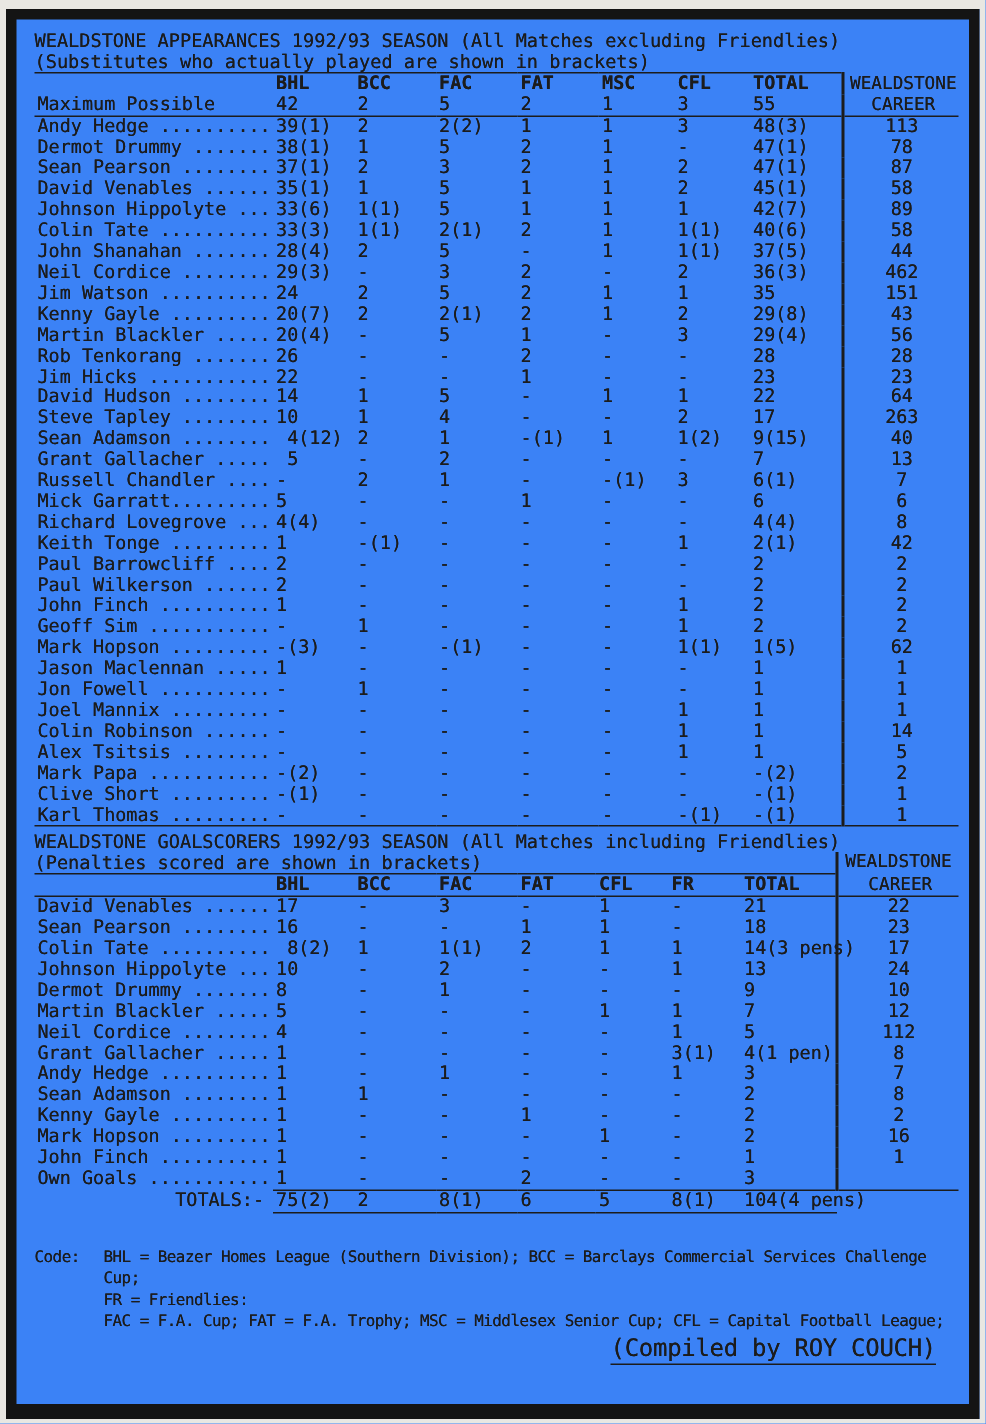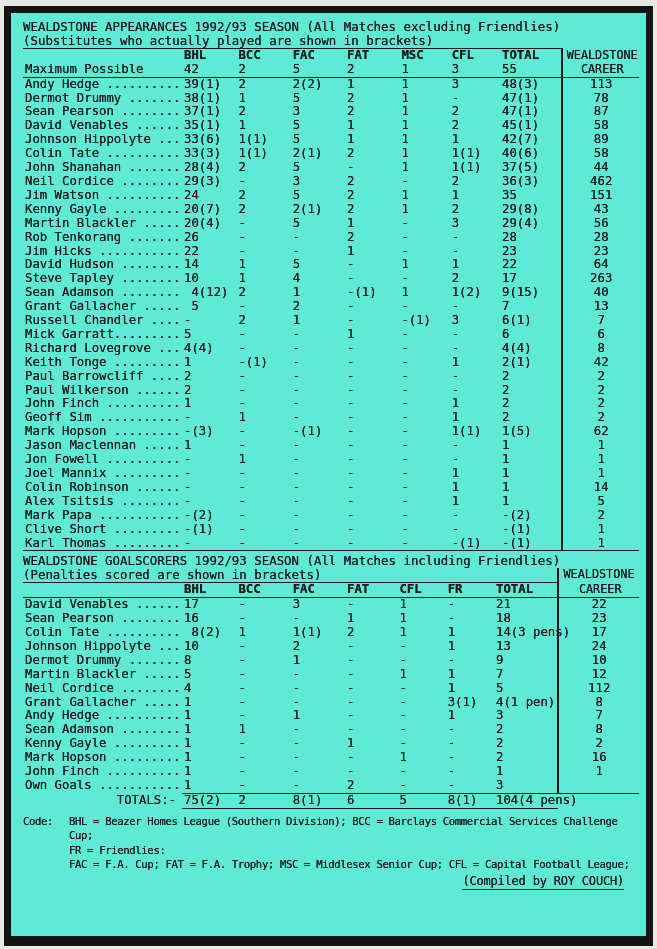--- a/index.html
+++ b/index.html
@@ -8,21 +8,21 @@
     background:#e9e7e2;
     font-family:"DejaVu Sans Mono","Liberation Mono",monospace;
     color:#1c1c1c;
     position:relative;
     overflow:hidden;
   }
   .frame{
     position:absolute; left:4px; top:6px; right:4px; bottom:3px;
     border:7px solid #141414;
     border-bottom-width:10px;
-    background:#5eead4;
+    background:#3b82f6;
     box-sizing:border-box;
   }
   .content{
     padding:7px 8px 4px 12px;
     font-size:12.3px;
     line-height:13.9px;
     text-shadow:0 0 0.4px #1c1c1c;
   }
   .title{white-space:pre; font-size:12.4px;}
   .subtitle-row{display:flex; width:616px;}
@@ -56,33 +56,33 @@
   col.c-tot2{width:64px;}
   col.c-car1{width:76px;}
   col.c-car2{width:80px;}
   .career{text-align:center; padding:0;}
   .vl{border-left:2px solid #1c1c1c;}
   .rt{border-top:1.6px solid #1c1c1c;font-weight:bold;}
   .rb{border-bottom:1.6px solid #1c1c1c;}
   .career-hdr{text-align:center; font-size:11.8px;}
   .totals-label{text-align:right; padding-right:6px;}
   .footer{
-    margin-top:5px;
+    margin-top:22px;
     font-size:10.6px;
     line-height:14.5px;
     letter-spacing:-0.35px;
     text-shadow:0 0 0.3px #1c1c1c;
   }
   .code-row{display:flex;}
   .code-label{width:46px; flex:none;}
   .code-lines{flex:1;}
   .compiled{
     text-align:right;
     padding-right:14px;
-    font-size:12px;
+    font-size:16px;
     letter-spacing:-0.2px;
     margin-top:3px;
   }
   .compiled span{border-bottom:1.8px solid #1c1c1c; padding-bottom:1px;}
 </style>
 </head>
 <body>
 
 <div class="frame">
 <div class="content">

